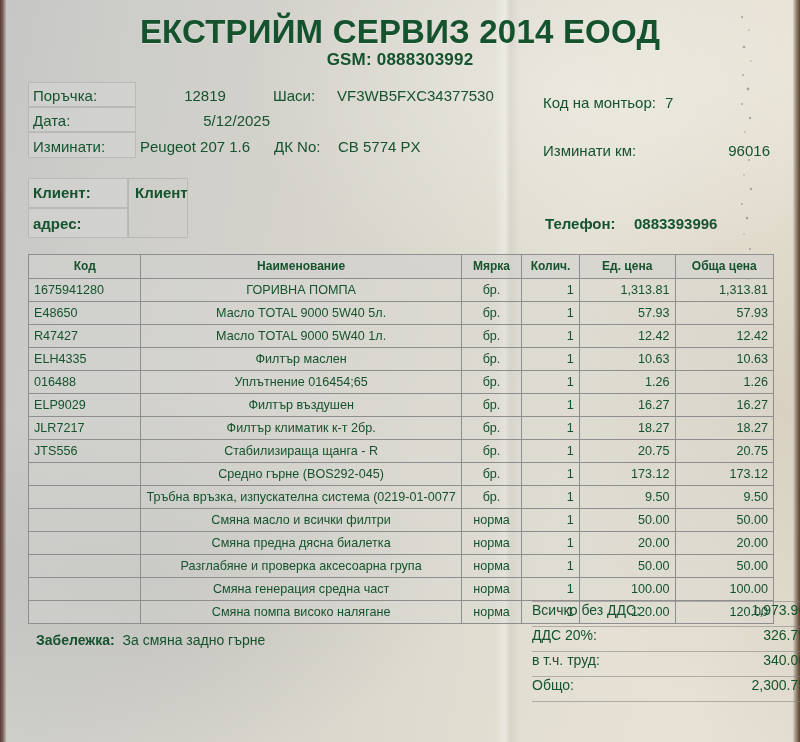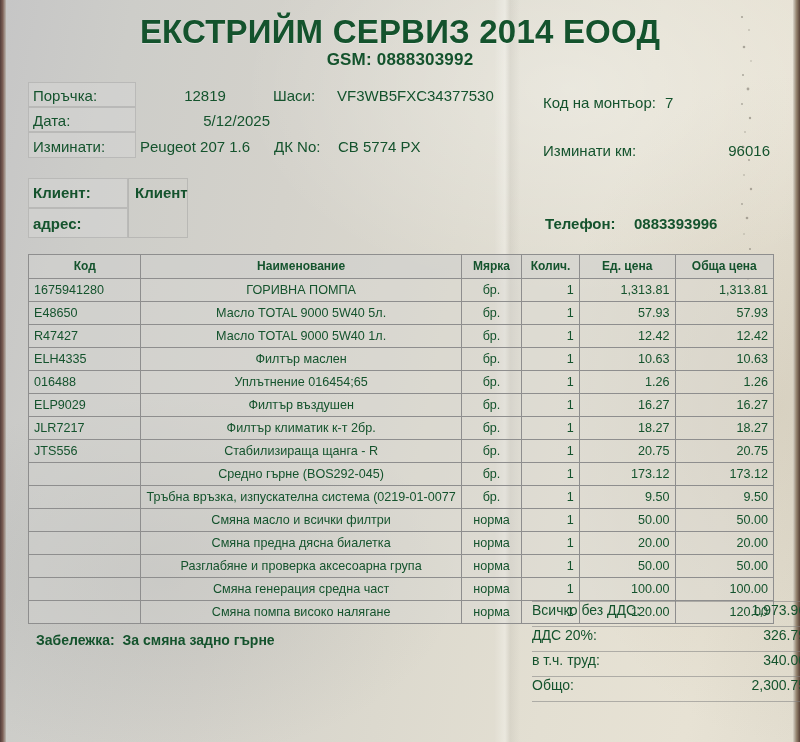--- a/index.html
+++ b/index.html
@@ -189,21 +189,21 @@
   .totals .tval { font-variant-numeric: tabular-nums; }
 
   .note {
     position: absolute;
     left: 36px;
     top: 632px;
     font-size: 14px;
     font-weight: bold;
     white-space: nowrap;
   }
-  .note .note-val { font-weight: bold; margin-left: 4px; }
+  .note .note-val { font-weight: normal; margin-left: 4px; }
 </style>
 </head>
 <body>
 
 <div id="photo">
   <div id="paper">
     <div id="fold"></div>
     <svg id="speckles" viewBox="0 0 22 280" preserveAspectRatio="none">
       <g fill="#6b665c">
         <circle cx="6" cy="9" r="1.1"></circle>

